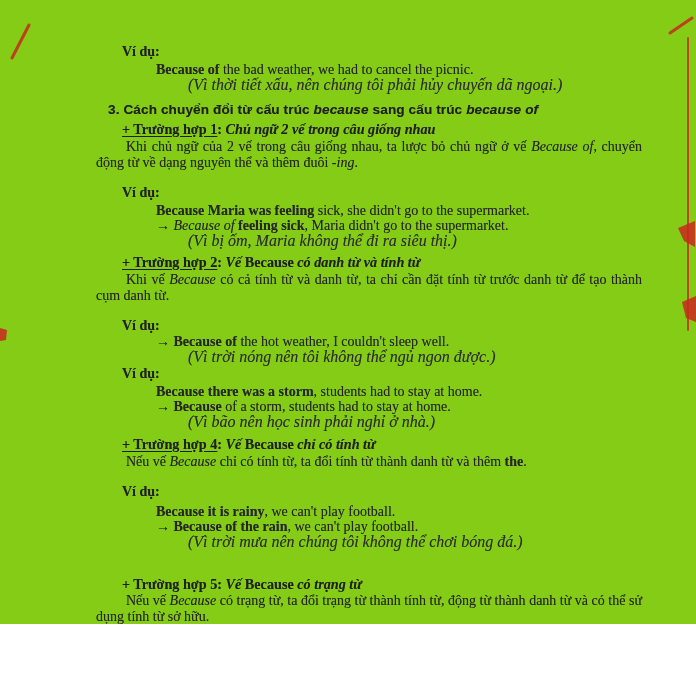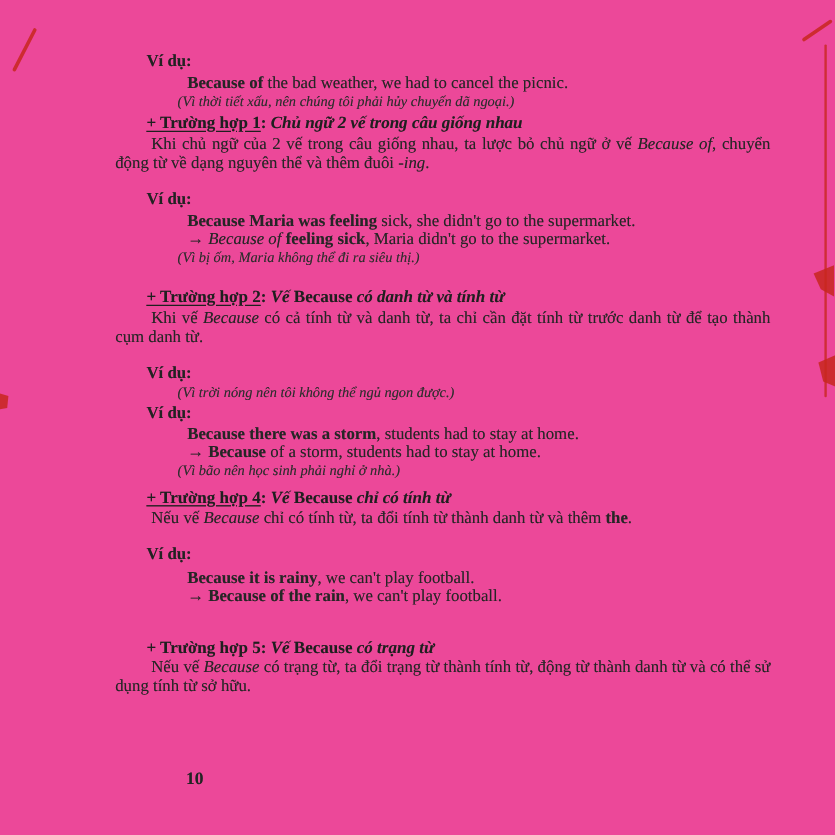--- a/index.html
+++ b/index.html
@@ -1,88 +1,91 @@
 <!DOCTYPE html>
 <html><head>
 <meta charset="utf-8">
 <style>
   html,body{margin:0;padding:0;background:#ffffff;}
   .page{
-    position:relative;width:696px;height:696px;background:#ec4899;overflow:hidden;
+    position:relative;width:696px;height:624px;background:#84cc16;overflow:hidden;
     font-family:"Liberation Serif","DejaVu Serif",serif;color:#262626;
   }
   .content{position:absolute;left:96px;top:44px;width:546px;}
   .content > *{margin:0;}
   .vidu{font-weight:bold;margin-left:26px;line-height:16px;font-size:14px;color:#222;}
   .ex{margin-left:60px;line-height:15px;font-size:14px;}
-  .trans{margin-left:52px;line-height:15px;font-size:12px;font-style:italic;color:#2e2e2e;}
+  .trans{margin-left:92px;line-height:15px;font-size:16px;font-style:italic;color:#2e2e2e;}
   .h3{
     font-family:"Liberation Sans","DejaVu Sans",sans-serif;
     font-weight:bold;font-size:13.6px;line-height:16px;margin-left:12px;margin-top:10px;
     color:#1f1f1f;letter-spacing:0.1px;
   }
   .h3 .hi{font-style:italic;}
   .case-head{margin-left:26px;font-weight:bold;font-size:14.2px;line-height:16px;color:#1f1f1f;}
   .case-head .u{text-decoration:underline;text-underline-offset:2px;}
   .case-head .bi{font-style:italic;}
   .bodyp{
     text-align:justify;text-indent:30px;font-size:14px;line-height:16px;
     margin-top:2px;color:#262626;
   }
   .i{font-style:italic;}
   .b{font-weight:bold;}
   .mt2{margin-top:2px;}.mt3{margin-top:3px;}.mt4{margin-top:4px;}
-  .mt6{margin-top:18px;}.mt7{margin-top:7px;}.mt1{margin-top:1px;}
+  .mt6{margin-top:6px;}.mt7{margin-top:7px;}.mt1{margin-top:1px;}
   .pagenum{
     position:absolute;left:155px;top:641px;font-weight:bold;font-size:14.5px;color:#242424;text-align:right;
   }
   .txt{ text-shadow:0 0 0.5px rgba(40,40,40,0.45); }
   .redmarks{position:absolute;left:0;top:0;pointer-events:none;}
 </style>
 </head>
 <body>
 
 <div class="page txt">
 
   <div class="content">
 
     <div class="vidu">Ví dụ:</div>
     <div class="ex mt2"><span class="b">Because of</span><span> the bad weather, we had to cancel the picnic.</span></div>
     <div class="trans">(Vì thời tiết xấu, nên chúng tôi phải hủy chuyến dã ngoại.)</div>
 
+    <div class="h3"><span>3. Cách chuyển đổi từ cấu trúc </span><span class="hi">because</span><span> sang cấu trúc </span><span class="hi">because of</span></div>
 
     <div>
       <div class="case-head mt3"><span class="u">+ Trường hợp 1</span><span>: </span><span class="bi"></span><span></span><span class="bi">Chủ ngữ 2 vế trong câu giống nhau</span></div>
       <p class="bodyp"><span>Khi chủ ngữ của 2 vế trong câu giống nhau, ta lược bỏ chủ ngữ ở vế </span><span class="i">Because of</span><span>, chuyển động từ về dạng nguyên thể và thêm đuôi </span><span class="i">-ing</span><span class="b"></span><span>.</span></p>
       <div class="vidu mt3">Ví dụ:</div>
       <div class="ex mt2"><span class="b">Because Maria was feeling</span><span> sick, she didn't go to the supermarket.</span></div>
       <div class="ex"><span>→ </span><span class="i">Because of </span><span class="b">feeling sick</span><span>, Maria didn't go to the supermarket.</span></div>
       <div class="trans">(Vì bị ốm, Maria không thể đi ra siêu thị.)</div>
     </div>
 
     <div>
       <div class="case-head mt6"><span class="u">+ Trường hợp 2</span><span>: </span><span class="bi">Vế </span><span>Because </span><span class="bi">có danh từ và tính từ</span></div>
       <p class="bodyp"><span>Khi vế </span><span class="i">Because</span><span> có cả tính từ và danh từ, ta chỉ cần đặt tính từ trước danh từ để tạo thành cụm danh từ.</span></p>
       <div class="vidu mt3">Ví dụ:</div>
+      <div class="ex"><span>→ </span><span class="b">Because of</span><span> the hot weather, I couldn't sleep well.</span></div>
       <div class="trans">(Vì trời nóng nên tôi không thể ngủ ngon được.)</div>
     </div>
 
     <div>
       <div class="vidu mt2">Ví dụ:</div>
       <div class="ex mt2"><span class="b">Because there was a storm</span><span>, students had to stay at home.</span></div>
       <div class="ex"><span>→ </span><span class="b">Because</span><span> of a storm, students had to stay at home.</span></div>
       <div class="trans">(Vì bão nên học sinh phải nghỉ ở nhà.)</div>
     </div>
 
     <div>
       <div class="case-head mt7"><span class="u">+ Trường hợp 4</span><span>: </span><span class="bi">Vế </span><span>Because </span><span class="bi">chỉ có tính từ</span></div>
       <p class="bodyp"><span>Nếu vế </span><span class="i">Because</span><span> chỉ có tính từ, ta đổi tính từ thành danh từ và thêm </span><span class="b">the</span><span>.</span></p>
       <div class="vidu mt2">Ví dụ:</div>
       <div class="ex mt4"><span class="b">Because it is rainy</span><span>, we can't play football.</span></div>
       <div class="ex"><span>→ </span><span class="b">Because of the rain</span><span>, we can't play football.</span></div>
+      <div class="trans">(Vì trời mưa nên chúng tôi không thể chơi bóng đá.)</div>
     </div>
 
     <div>
       <div class="case-head mt7" style="margin-top:27px;"><span>+ Trường hợp 5</span><span>: </span><span class="bi">Vế </span><span>Because </span><span class="bi">có trạng từ</span></div>
       <p class="bodyp mt1"><span>Nếu vế </span><span class="i">Because</span><span> có trạng từ, ta đổi trạng từ thành tính từ, động từ thành danh từ và có thể sử dụng tính từ sở hữu.</span></p>
     </div>
 
   </div>
 
   <div class="pagenum">10</div>

